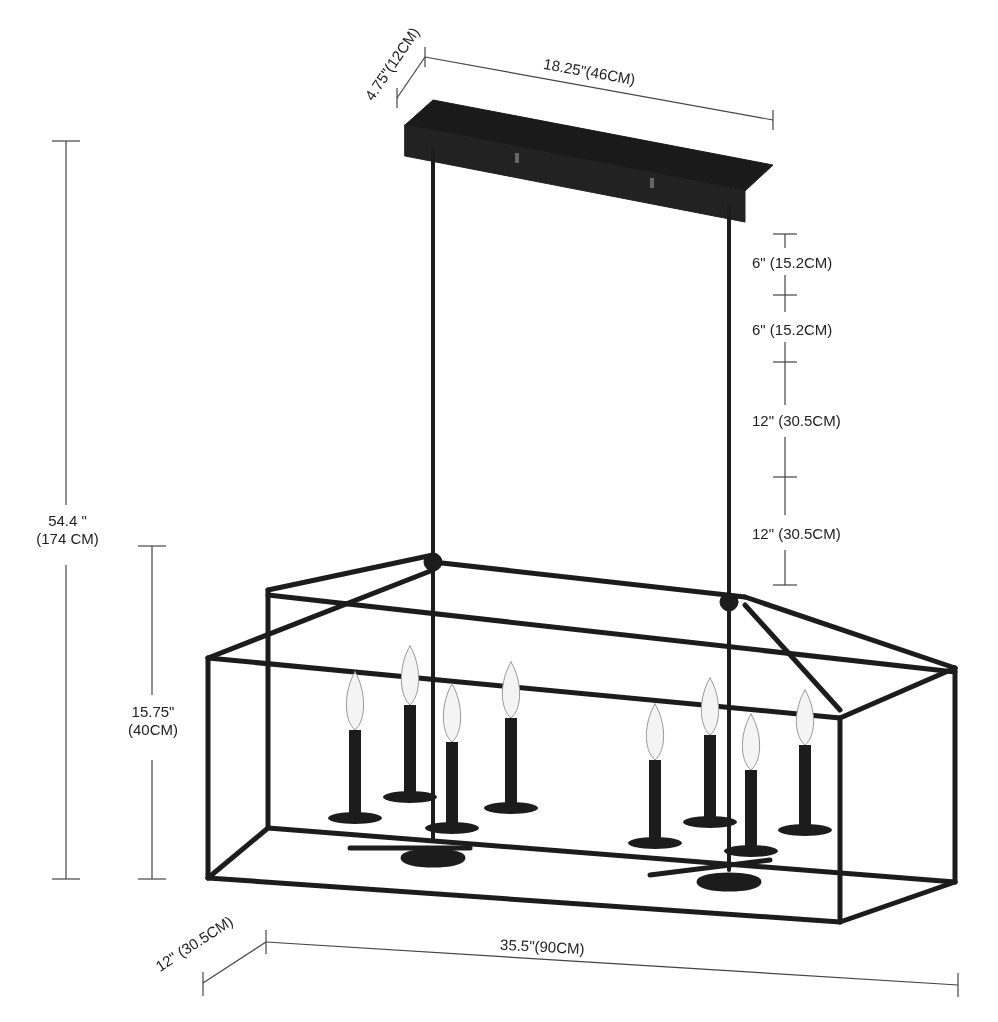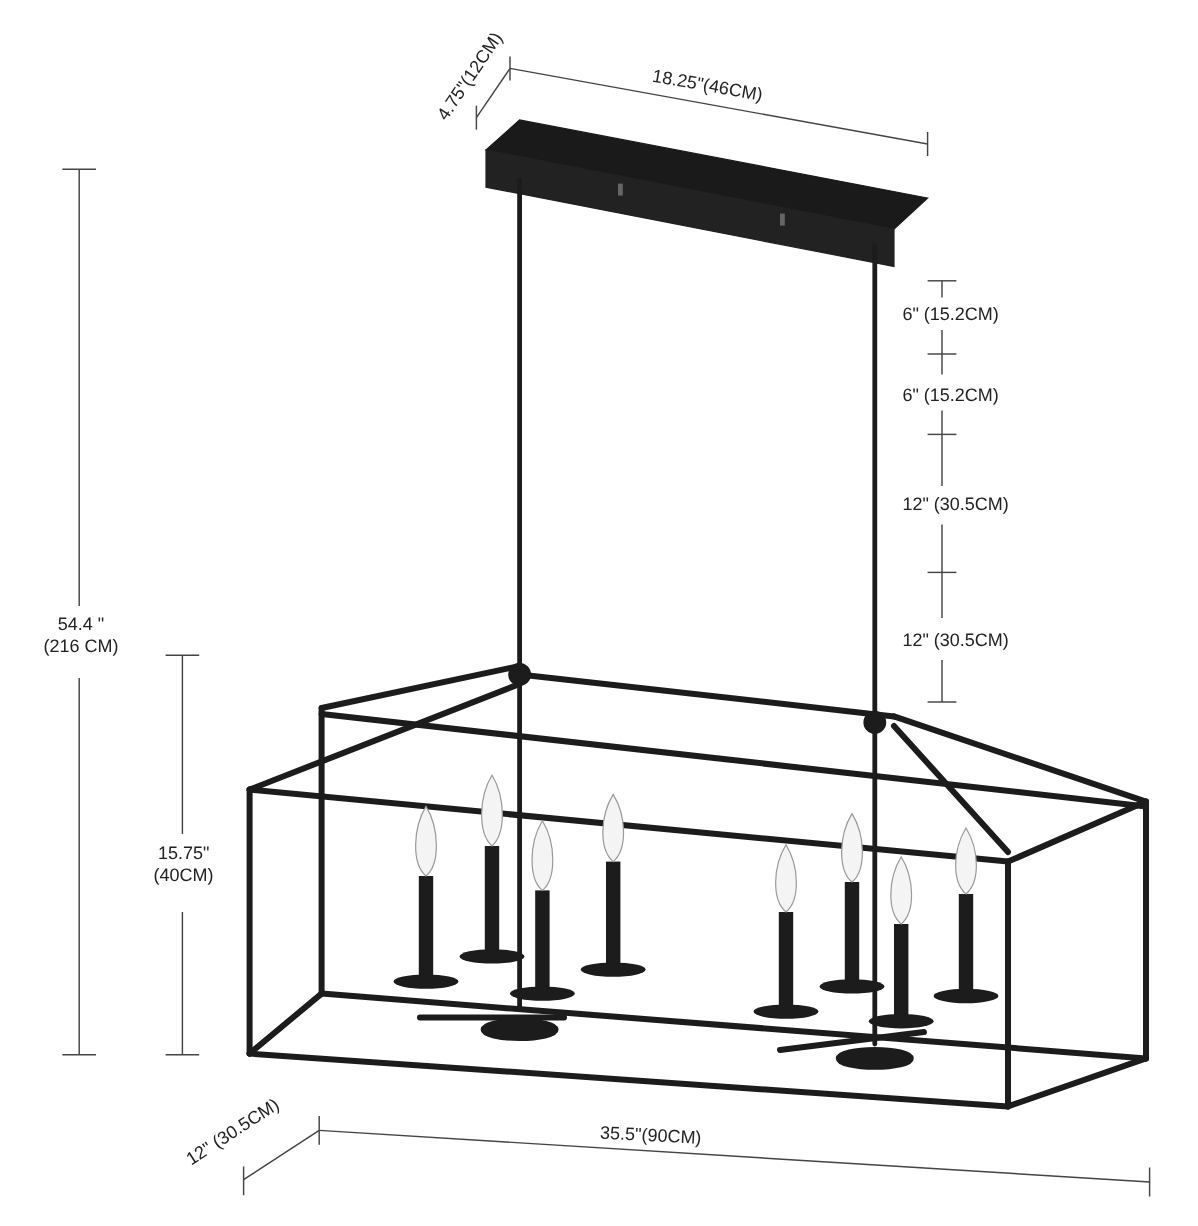--- a/index.html
+++ b/index.html
@@ -120,21 +120,21 @@
       </g>
     </g>
   </g>
 </svg>
 
 <div class="lbl" style="left:350px;top:55px;transform:rotate(-56deg);transform-origin:center;">4.75"(12CM)</div>
 <div class="lbl" style="left:543px;top:63px;transform:rotate(10deg);">18.25"(46CM)</div>
 
 <div class="lbl c" style="left:20px;top:512px;width:95px;">
   <div>54.4 "</div>
-  <div>(216 CM)</div>
+  <div>(174 CM)</div>
 </div>
 <div class="lbl c" style="left:112px;top:703px;width:82px;">
   <div>15.75"</div>
   <div>(40CM)</div>
 </div>
 
 <div class="lbl" style="left:752px;top:254px;">6" (15.2CM)</div>
 <div class="lbl" style="left:752px;top:321px;">6" (15.2CM)</div>
 <div class="lbl" style="left:752px;top:412px;">12" (30.5CM)</div>
 <div class="lbl" style="left:752px;top:525px;">12" (30.5CM)</div>

